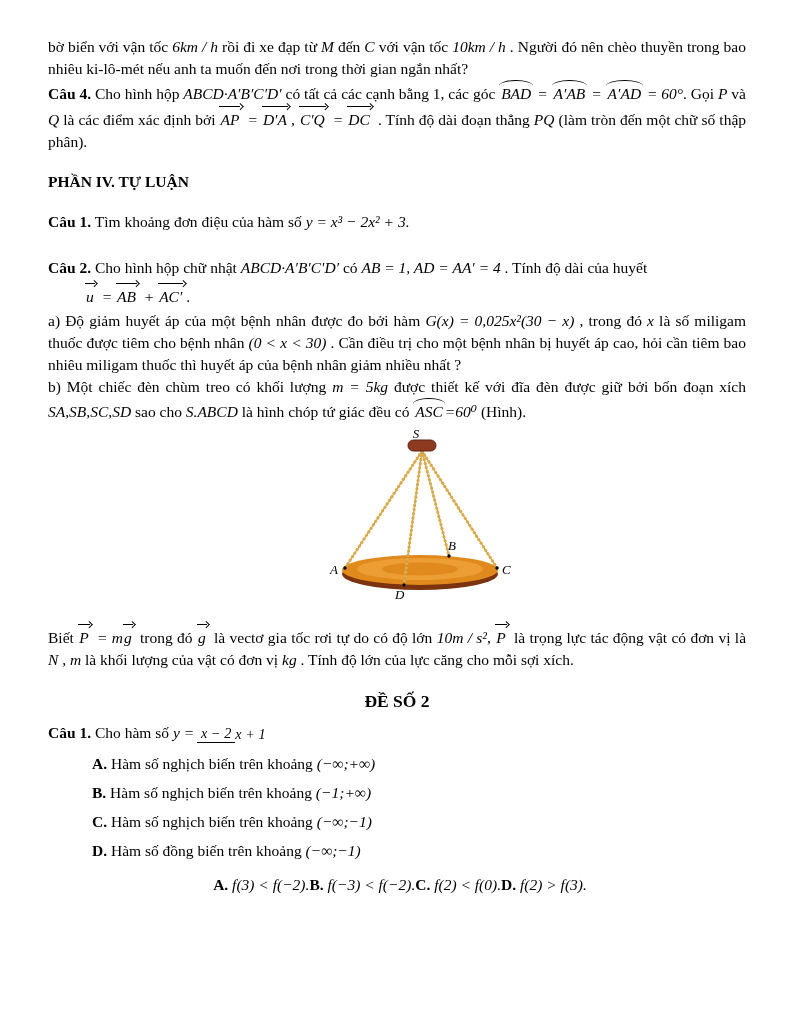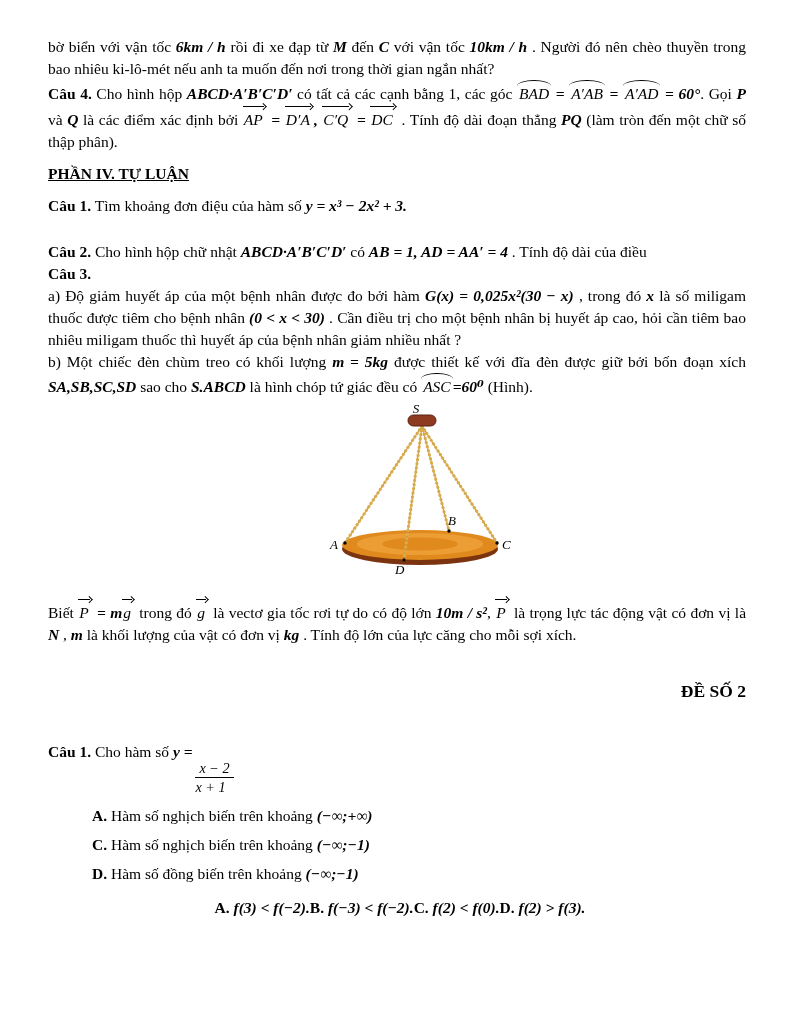--- a/index.html
+++ b/index.html
@@ -4,36 +4,36 @@
 <style>
   * { box-sizing: border-box; }
   html, body { margin: 0; padding: 0; background: #fff; }
   body {
     width: 792px; height: 1024px; overflow: hidden;
     font-family: "Liberation Serif", "DejaVu Serif", serif;
     font-size: 15.5px; color: #000;
   }
   .page { padding: 36px 46px 20px 48px; line-height: 1.42; }
   p { margin: 0; text-align: justify; }
-  .m { font-style: italic; font-weight: bold; }
+  .m { font-style: italic; }
   .qlabel { font-weight: bold; font-family: Liberation Serif, serif; }
-  .section-heading { font-weight: bold; margin: 10px 0; text-decoration: underline; }
-  .center-heading { font-weight: bold; text-align: right; font-size: 17.5px; margin: 33px 0 6px; }
+  .section-heading { font-weight: bold; margin: 18px 0; }
+  .center-heading { font-weight: bold; text-align: center; font-size: 17.5px; margin: 18px 0 6px; }
   
   .vec { position: relative; display: inline-block; font-style: italic; padding: 4px 4px 0 1px; }
   .vec::before { content: ""; position: absolute; top: 1px; left: 0; right: 3px; border-top: 1px solid #000; }
   .vec::after { content: ""; position: absolute; top: -1px; right: 1px; width: 3.5px; height: 3.5px;
                 border-top: 1px solid #000; border-right: 1px solid #000; transform: rotate(45deg); }
   
   .hat { position: relative; display: inline-block; font-style: italic; padding: 3px 2px 0; font-family: Liberation Serif, serif; }
   .hat::before { content: ""; position: absolute; top: 0; left: 0; right: 0; height: 5px;
                  border-top: 1.2px solid #000; border-radius: 50% 50% 0 0 / 100% 100% 0 0; }
   
-  .frac { display: inline-flex; flex-direction: column; text-align: left; vertical-align: middle;
-          font-size: 0.92em; line-height: 1.15; padding: 0 3px; font-style: italic; margin-top: 48px; }
+  .frac { display: inline-flex; flex-direction: row; text-align: right; vertical-align: middle;
+          font-size: 0.92em; line-height: 1.15; padding: 0 3px; font-style: italic; }
   .frac .num { border-bottom: 1px solid #000; padding: 0 4px 1px; }
   .frac .den { padding-top: 1px; }
   .formula-line { margin: 3px 0 2px 37px; text-align: left; }
   .gap-before { margin-top: 24px; }
   .small-gap-before { margin-top: 8px; }
   .figure { margin: 6px 0 2px 280px; }
   .fig-label { font: italic 13px "Liberation Serif", "DejaVu Serif", serif; fill: #000; }
   .chain-core { stroke: #8a6a28; stroke-width: 0.7; }
   .chain-beads { stroke: #d9ab4a; stroke-width: 3; stroke-dasharray: 0.7 3.5; stroke-linecap: round; fill: none; }
   .options-list { margin: 9px 0 4px 44px; }
@@ -47,23 +47,23 @@
 <div class="page">
 
   <p><span>bờ biển với vận tốc </span><span class="m">6km / h</span><span> rồi đi xe đạp từ </span><span class="m">M</span><span> đến </span><span class="m">C</span><span> với vận tốc </span><span class="m">10km / h</span><span> . Người đó nên chèo thuyền trong bao nhiêu ki-lô-mét nếu anh ta muốn đến nơi trong thời gian ngắn nhất?</span></p>
 
   <p><b class="qlabel">Câu 4.</b><span> Cho hình hộp </span><span class="m">ABCD·A′B′C′D′</span><span> có tất cả các cạnh bằng 1, các góc </span><span class="hat">BAD</span><span class="m"> = </span><span class="hat">A′AB</span><span class="m"> = </span><span class="hat">A′AD</span><span class="m"> = 60°</span><span>. Gọi </span><span class="m">P</span><span> và </span><span class="m">Q</span><span> là các điểm xác định bởi </span><span class="vec">AP</span><span class="m"> = </span><span class="vec">D′A</span><span class="m">, </span><span class="vec">C′Q</span><span class="m"> = </span><span class="vec">DC</span><span> . Tính độ dài đoạn thẳng </span><span class="m">PQ</span><span> (làm tròn đến một chữ số thập phân).</span></p>
 
   <p class="section-heading">PHẦN IV. TỰ LUẬN</p>
 
   <p><b class="qlabel">Câu 1.</b><span> Tìm khoảng đơn điệu của hàm số </span><span class="m">y = x³ − 2x² + 3.</span></p>
 
-  <p class="gap-before"><b class="qlabel">Câu 2.</b><span> Cho hình hộp chữ nhật </span><span class="m">ABCD·A′B′C′D′</span><span> có </span><span class="m">AB = 1, AD = AA′ = 4</span><span> . Tính độ dài của điều</span></p>
+  <p class="gap-before"><b class="qlabel">Câu 2.</b><span> Cho hình hộp chữ nhật </span><span class="m">ABCD·A′B′C′D′</span><span> có </span><span class="m">AB = 1, AD = AA′ = 4</span><span> . Tính độ dài của huyết</span></p>
+  <p class="formula-line"><span class="vec">u</span><span class="m"> = </span><span class="vec">AB</span><span class="m"> + </span><span class="vec">AC′</span><span>.</span></p>
 
-  <p><b class="qlabel">Câu 3.</b></p>
 
   <p><span>a) Độ giảm huyết áp của một bệnh nhân được đo bởi hàm </span><span class="m">G(x) = 0,025x²(30 − x)</span><span> , trong đó </span><span class="m">x</span><span> là số miligam thuốc được tiêm cho bệnh nhân </span><span class="m">(0 &lt; x &lt; 30)</span><span> . Cần điều trị cho một bệnh nhân bị huyết áp cao, hỏi cần tiêm bao nhiêu miligam thuốc thì huyết áp của bệnh nhân giảm nhiều nhất ?</span></p>
 
   <p><span>b) Một chiếc đèn chùm treo có khối lượng </span><span class="m">m = 5kg</span><span> được thiết kế với đĩa đèn được giữ bởi bốn đoạn xích </span><span class="m">SA,SB,SC,SD</span><span> sao cho </span><span class="m">S.ABCD</span><span> là hình chóp tứ giác đều có </span><span class="hat">ASC</span><span class="m">=60⁰</span><span> (Hình).</span></p>
 
   <div class="figure">
     <svg width="200" height="172" viewBox="0 0 200 172">
 
       <g>
         <ellipse cx="92" cy="145" rx="78" ry="16" fill="#7c3310"></ellipse>
@@ -107,20 +107,21 @@
   <p class="center-heading">ĐỀ SỐ 2</p>
 
 
   <p class="small-gap-before"><b class="qlabel">Câu 1.</b><span> Cho hàm số </span><span class="m">y =</span><span class="frac">
         <span class="num">x − 2</span>
         <span class="den">x + 1</span>
       </span></p>
 
   <div class="options-list">
     <p><b class="qlabel">A.</b><span> Hàm số nghịch biến trên khoảng </span><span class="m">(−∞;+∞)</span></p>
+    <p><b class="qlabel">B.</b><span> Hàm số nghịch biến trên khoảng </span><span class="m">(−1;+∞)</span></p>
     <p><b class="qlabel">C.</b><span> Hàm số nghịch biến trên khoảng </span><span class="m">(−∞;−1)</span></p>
     <p><b class="qlabel">D.</b><span> Hàm số đồng biến trên khoảng </span><span class="m">(−∞;−1)</span></p>
   </div>
 
 
   <div class="options-row">
     <span><b class="qlabel">A.</b> <span class="m">f(3) &lt; f(−2).</span></span>
     <span><b class="qlabel">B.</b> <span class="m">f(−3) &lt; f(−2).</span></span>
     <span><b class="qlabel">C.</b> <span class="m">f(2) &lt; f(0).</span></span>
     <span><b class="qlabel">D.</b> <span class="m">f(2) &gt; f(3).</span></span>

